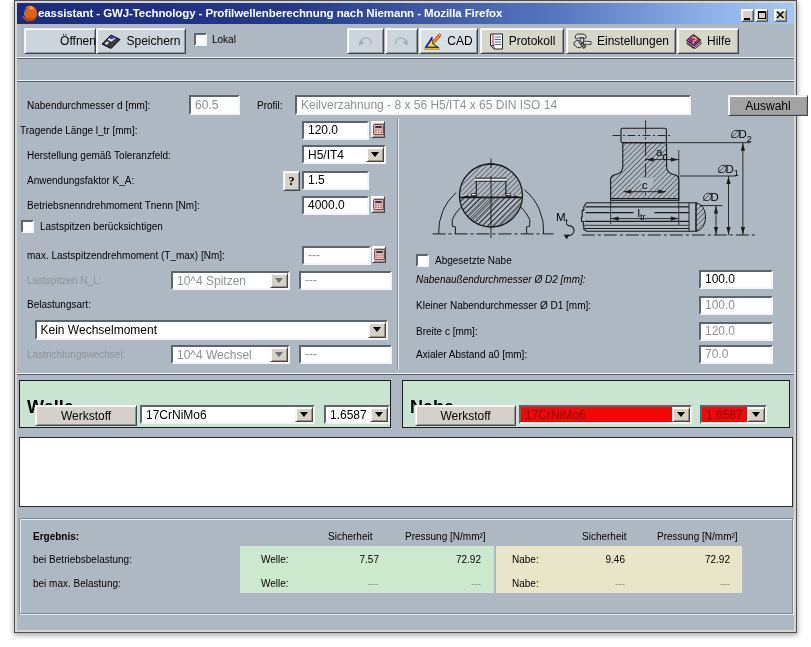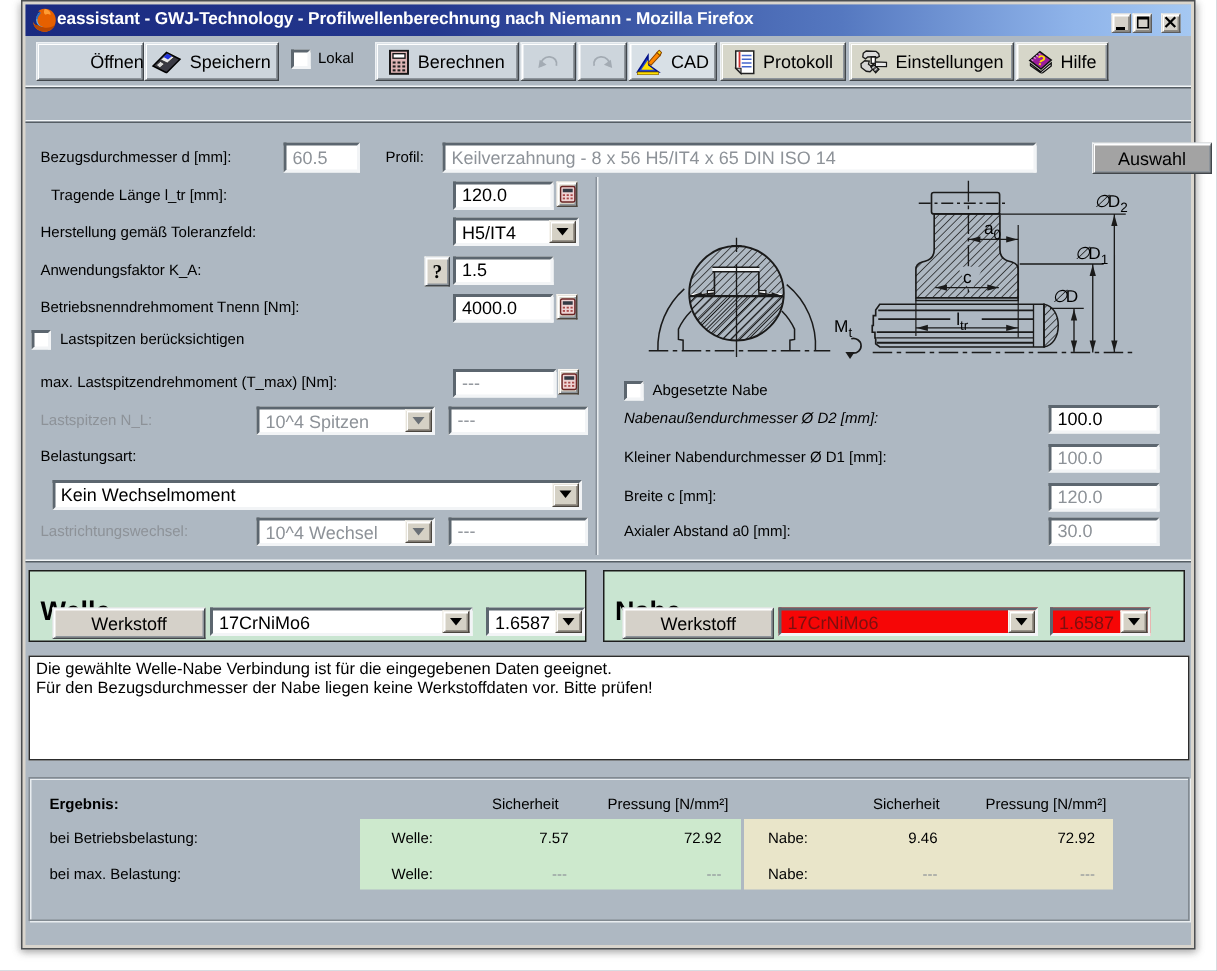--- a/index.html
+++ b/index.html
@@ -70,38 +70,20 @@
  <svg width="20" height="16" viewBox="0 0 20 16">
   <path d="M1,11 L10,2 L19,6.5 L10,15.5 Z" fill="#3a3a44" stroke="#000" stroke-width="1"></path>
   <path d="M6,6.8 L10.5,2.8 L15,5.2 L10.5,9 Z" fill="#e8e8e8" stroke="#222" stroke-width="0.5"></path>
   <path d="M8,5 L10.6,2.9 L13.6,4.5 L11,6.6 Z" fill="#2233dd"></path>
   <path d="M3.2,10.4 L6,8 L8.6,9.6 L5.6,12.2 Z" fill="#d8d8d8" stroke="#222" stroke-width="0.5"></path>
  </svg>
       <span>Speichern</span>
     </div>
 <div class="cb" style="left:194px;top:33px;"></div>
 <div class="lbl" style="left:212px;top:30px;">Lokal</div>
-<div class="btn3" style="left:250px;top:28px;width:94px;height:24px;">
- <svg width="14" height="17" viewBox="0 0 14 17">
-  <rect x="1" y="0.8" width="12" height="15.4" fill="#ddb4b4" stroke="#141414" stroke-width="1.3"></rect>
-  <rect x="3" y="2.8" width="8" height="3" fill="#fff" stroke="#141414" stroke-width="0.9"></rect>
-  <g fill="#202020">
-   <rect x="2.8" y="8" width="1.9" height="1.4"></rect>
-          <rect x="6" y="8" width="1.9" height="1.4"></rect>
-          <rect x="9.2" y="8" width="1.9" height="1.4"></rect>
-   <rect x="2.8" y="10.6" width="1.9" height="1.4"></rect>
-          <rect x="6" y="10.6" width="1.9" height="1.4"></rect>
-          <rect x="9.2" y="10.6" width="1.9" height="1.4"></rect>
-   <rect x="2.8" y="13.2" width="1.9" height="1.4"></rect>
-          <rect x="6" y="13.2" width="1.9" height="1.4"></rect>
-          <rect x="9.2" y="13.2" width="1.9" height="1.4"></rect>
-  </g>
- </svg>
-      <span>Berechnen</span>
-    </div>
 <div class="btn3" style="left:347px;top:28px;width:35px;height:24px;">
  <svg width="15" height="10" viewBox="0 0 15 10">
         <path d="M3.2,8.2 C1.8,4.4 5.2,1.6 8.6,1.9 C11.8,2.2 13.6,4.6 12.9,7.8" fill="none" stroke="#a3abb3" stroke-width="1.2"></path>
         <path d="M0.9,9.4 L1.8,3.9 L6.4,7.1 Z" fill="#a3abb3"></path>
       </svg>
     </div>
 <div class="btn3" style="left:385px;top:28px;width:31px;height:24px;">
  <svg width="15" height="10" viewBox="0 0 15 10">
         <path d="M11.8,8.2 C13.2,4.4 9.8,1.6 6.4,1.9 C3.2,2.2 1.4,4.6 2.1,7.8" fill="none" stroke="#a3abb3" stroke-width="1.2"></path>
         <path d="M14.1,9.4 L13.2,3.9 L8.6,7.1 Z" fill="#a3abb3"></path>
@@ -148,27 +130,27 @@
   <path d="M1.5,7.3 L8.3,1.5 L15.8,7 L9,13 Z" fill="#9c1d9c" stroke="#111" stroke-width="1"></path>
   <path d="M2.6,6.6 l1.2,1 M4.2,5.2 l1.2,1 M5.8,3.8 l1.2,1 M7.4,2.4 l1.2,1" stroke="#d89ad8" stroke-width="0.8" fill="none"></path>
   <text x="9" y="10.5" font-size="9.5" font-weight="bold" fill="#ffe000" text-anchor="middle" font-family="Liberation Sans" transform="rotate(14 9 8)">?</text>
  </svg>
       <span>Hilfe</span>
     </div>
 
 <div class="sepline" style="left:17px;top:57px;width:777px;"></div>
 <div class="sepline" style="left:17px;top:80px;width:777px;"></div>
 
-<div class="lbl" style="left:27px;top:95.5px;">Bezugsdurchmesser d [mm]:</div>
+<div class="lbl" style="left:27px;top:95.5px;">Nabendurchmesser d [mm]:</div>
 <div class="edit dis" style="left:189px;top:95px;width:43px;height:16px;line-height:16px;">60.5</div>
 <div class="lbl" style="left:257px;top:95.5px;">Profil:</div>
 <div class="edit dis" style="left:295px;top:95px;width:388px;height:16px;line-height:16px;">Keilverzahnung - 8 x 56 H5/IT4 x 65 DIN ISO 14</div>
 <div class="btn3" style="left:728px;top:95px;width:78px;height:19px;background:#a3a3a3;">Auswahl</div>
 
-<div class="lbl" style="left:34px;top:121px;">Tragende Länge l_tr [mm]:</div>
+<div class="lbl" style="left:20px;top:121px;">Tragende Länge l_tr [mm]:</div>
 <div class="edit" style="left:302px;top:121px;width:59px;height:15px;line-height:15px;">120.0</div>
 <div class="calc" style="left:371px;top:121px;">
       <svg width="11" height="13" viewBox="0 0 15 16">
         <rect x="1" y="1" width="13" height="14" rx="1.5" fill="#eed3d3" stroke="#6b2424" stroke-width="1.3"></rect>
         <rect x="3" y="3" width="9" height="3.2" fill="#343a44"></rect>
         <g fill="#a84848">
           <rect x="3" y="8" width="2" height="1.6"></rect>
           <rect x="6.5" y="8" width="2" height="1.6"></rect>
           <rect x="10" y="8" width="2" height="1.6"></rect>
           <rect x="3" y="11" width="2" height="1.6"></rect>
@@ -257,21 +239,21 @@
 
 <div class="cb" style="left:416px;top:254px;"></div>
 <div class="lbl" style="left:435px;top:251px;">Abgesetzte Nabe</div>
 <div class="lbl" style="left:416px;top:270px;font-style:italic;">Nabenaußendurchmesser Ø D2 [mm]:</div>
 <div class="edit" style="left:699px;top:270px;width:66px;height:15px;line-height:15px;">100.0</div>
 <div class="lbl" style="left:416px;top:296px;">Kleiner Nabendurchmesser Ø D1 [mm]:</div>
 <div class="edit dis" style="left:699px;top:296px;width:66px;height:15px;line-height:15px;">100.0</div>
 <div class="lbl" style="left:416px;top:321.5px;text-align:center;">Breite c [mm]:</div>
 <div class="edit dis" style="left:699px;top:321.5px;width:66px;height:15px;line-height:15px;">120.0</div>
 <div class="lbl" style="left:416px;top:345px;">Axialer Abstand a0 [mm]:</div>
-<div class="edit dis" style="left:699px;top:345px;width:66px;height:15px;line-height:15px;">30.0</div>
+<div class="edit dis" style="left:699px;top:345px;width:66px;height:15px;line-height:15px;">70.0</div>
 
 <svg class="abs" style="left:400px;top:85px;" width="400" height="165" viewBox="400 85 400 165">
 <defs>
 <pattern id="hat" width="3.6" height="3.6" patternUnits="userSpaceOnUse" patternTransform="rotate(45)">
 <line x1="0" y1="0" x2="0" y2="3.6" stroke="#181818" stroke-width="0.95"></line>
 </pattern>
 <pattern id="hat2" width="4.1" height="4.1" patternUnits="userSpaceOnUse" patternTransform="rotate(45)">
 <line x1="0" y1="0" x2="0" y2="4.1" stroke="#101010" stroke-width="1.3"></line>
 </pattern>
 <clipPath id="circ">
@@ -396,21 +378,20 @@
       </div>
     </div>
 <div class="combo" style="left:700px;top:405px;width:63px;height:15px;background:#f60606;">
       <div class="txt" style="color:#7c1010;">1.6587</div>
       <div class="ab">
         <div class="tri"></div>
       </div>
     </div>
 
 <div class="abs" style="left:19px;top:437px;width:772px;height:68px;background:#fff;border:1px solid #2c2c2c;"></div>
-<div class="abs" style="left:24px;top:440px;font-size:11px;color:#000;line-height:13px;">Die gewählte Welle-Nabe Verbindung ist für die eingegebenen Daten geeignet.<br>Für den Bezugsdurchmesser der Nabe liegen keine Werkstoffdaten vor. Bitte prüfen!</div>
 
 <div class="abs" style="left:19px;top:518px;width:772px;height:94px;border:1px solid #828a91;box-shadow:inset 1px 1px 0 #e9edf0, 1px 1px 0 #e9edf0;"></div>
 <div class="abs" style="left:240px;top:546px;width:253.5px;height:47px;background:#cde9cd;"></div>
 <div class="abs" style="left:496px;top:546px;width:246px;height:47px;background:#e9e5c9;"></div>
 <div class="lbl" style="left:33px;top:527px;font-weight:bold;">Ergebnis:</div>
 <div class="lbl" style="left:328px;top:527px;">Sicherheit</div>
 <div class="lbl" style="left:405px;top:527px;">Pressung [N/mm²]</div>
 <div class="lbl" style="left:582px;top:527px;">Sicherheit</div>
 <div class="lbl" style="left:657px;top:527px;">Pressung [N/mm²]</div>
 <div class="lbl" style="left:33px;top:550px;">bei Betriebsbelastung:</div>

